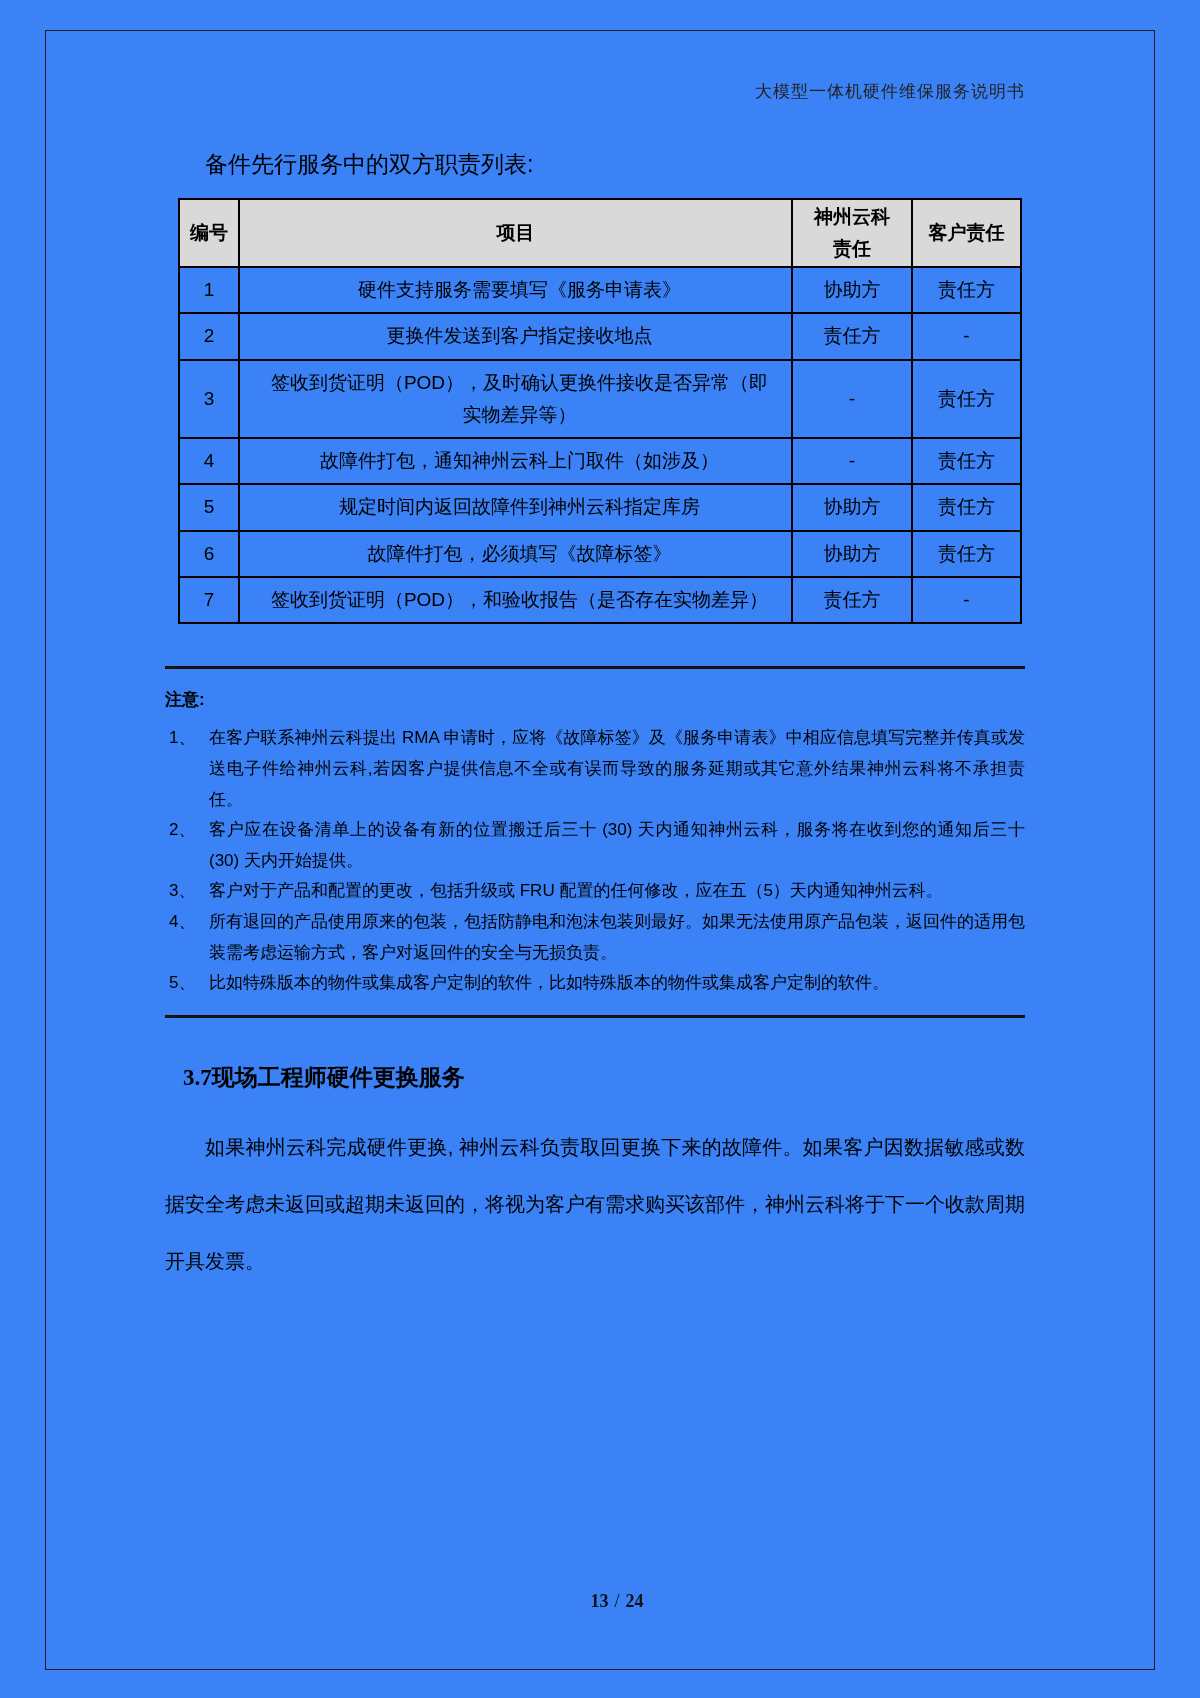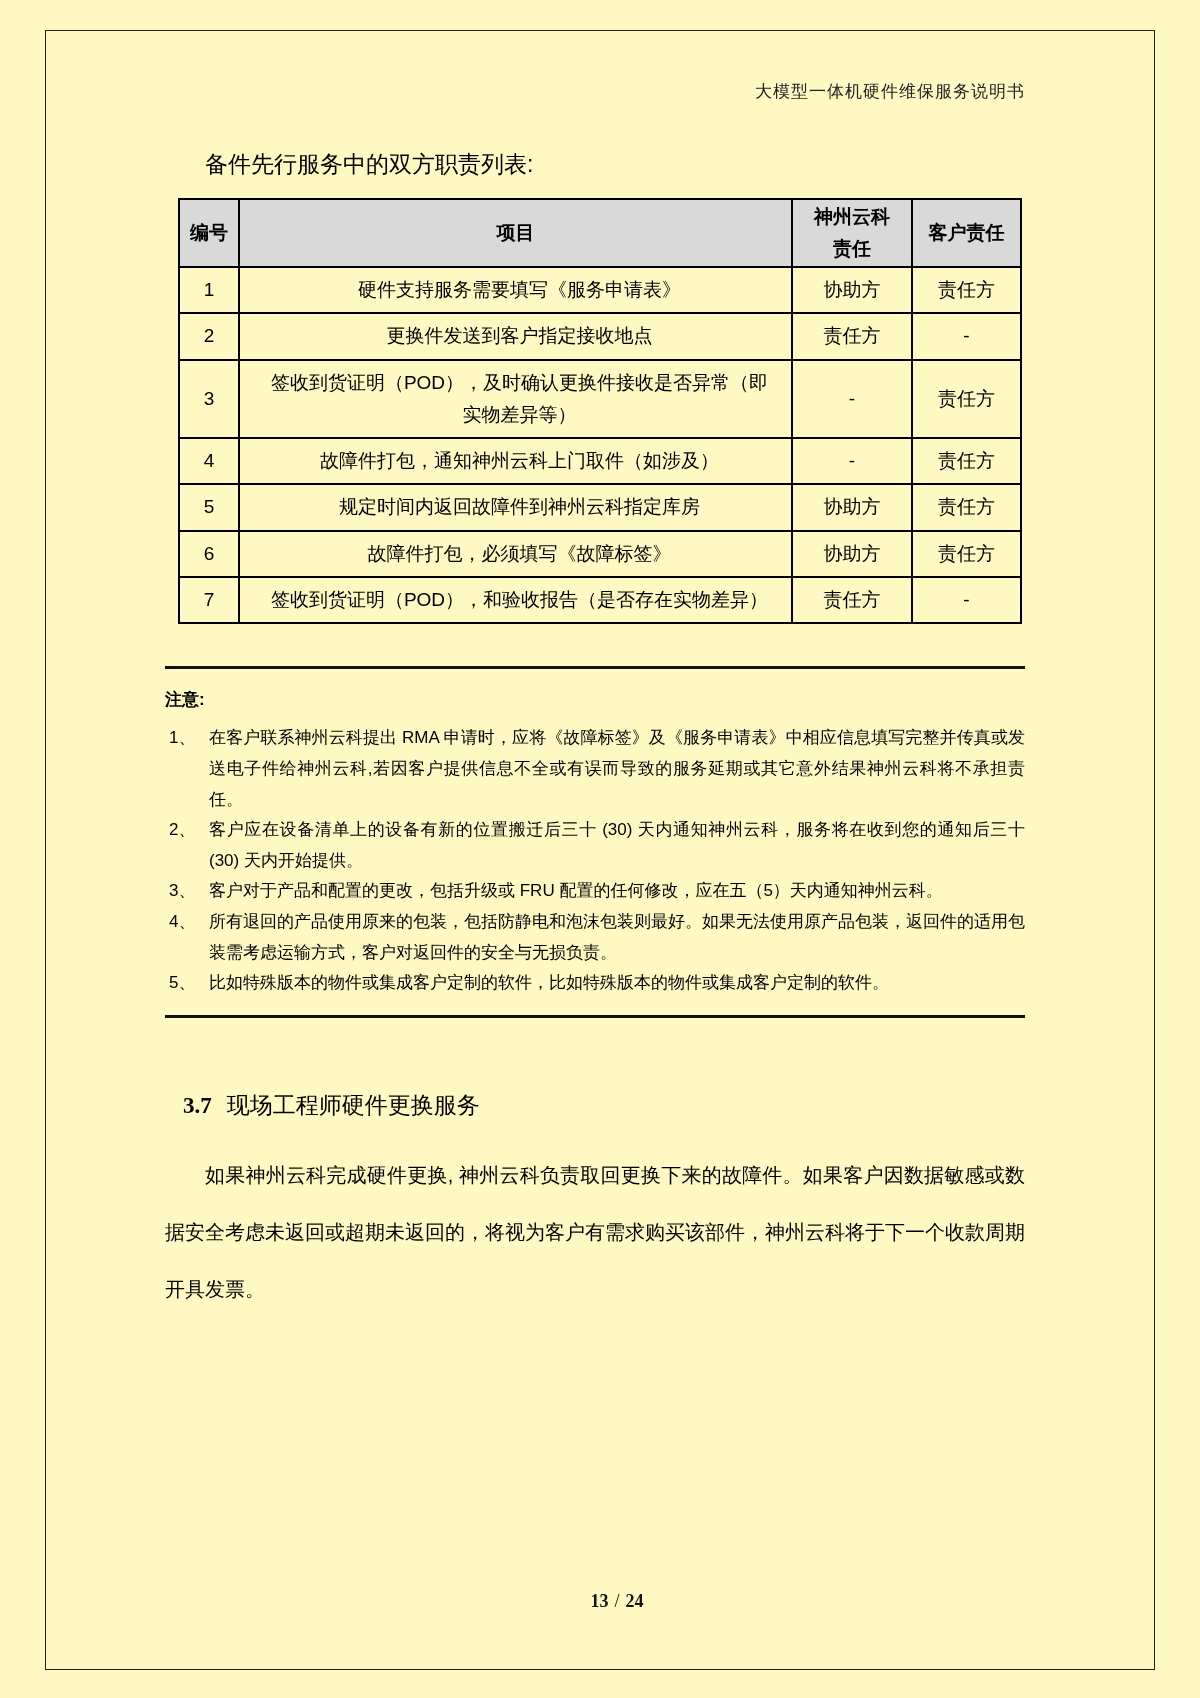--- a/index.html
+++ b/index.html
@@ -2,21 +2,21 @@
 <html lang="zh"><head>
 <meta charset="utf-8">
 <style>
   * { margin:0; padding:0; box-sizing:border-box; }
   html,body { background:#ffffff; }
   body { font-family:"Liberation Sans", sans-serif; color:#111; }
 
   .page {
     position:relative;
     width:1200px; height:1698px;
-    background:#fef9c3;
+    background:#3b82f6;
     overflow:hidden;
     margin:0 auto;
   }
   .page-border {
     position:absolute;
     top:30px; left:45px; right:45px; bottom:28px;
     border:1px solid #1f1f1f;
     pointer-events:none;
   }
 
@@ -97,34 +97,34 @@
   ol.notes .num {
     flex:0 0 44px;
     padding-left:4px;
   }
   ol.notes .note-text {
     flex:1;
     text-align:justify;
   }
 
   .section-heading {
-    margin-top:72px;
+    margin-top:44px;
     padding-left:18px;
     font-size:23px;
     color:#000;
     display:flex;
     align-items:baseline;
-    gap:15px;
+    gap:0;
   }
   .section-heading .sec-num {
     font-family:"Liberation Serif", serif;
     font-weight:bold;
   }
   .section-heading .sec-title {
-    font-weight:normal;
+    font-weight:bold;
   }
 
   .body-para {
     margin-top:26px;
     font-size:20px;
     line-height:2.85;
     text-align:justify;
     text-indent:2em;
     color:#000;
   }

